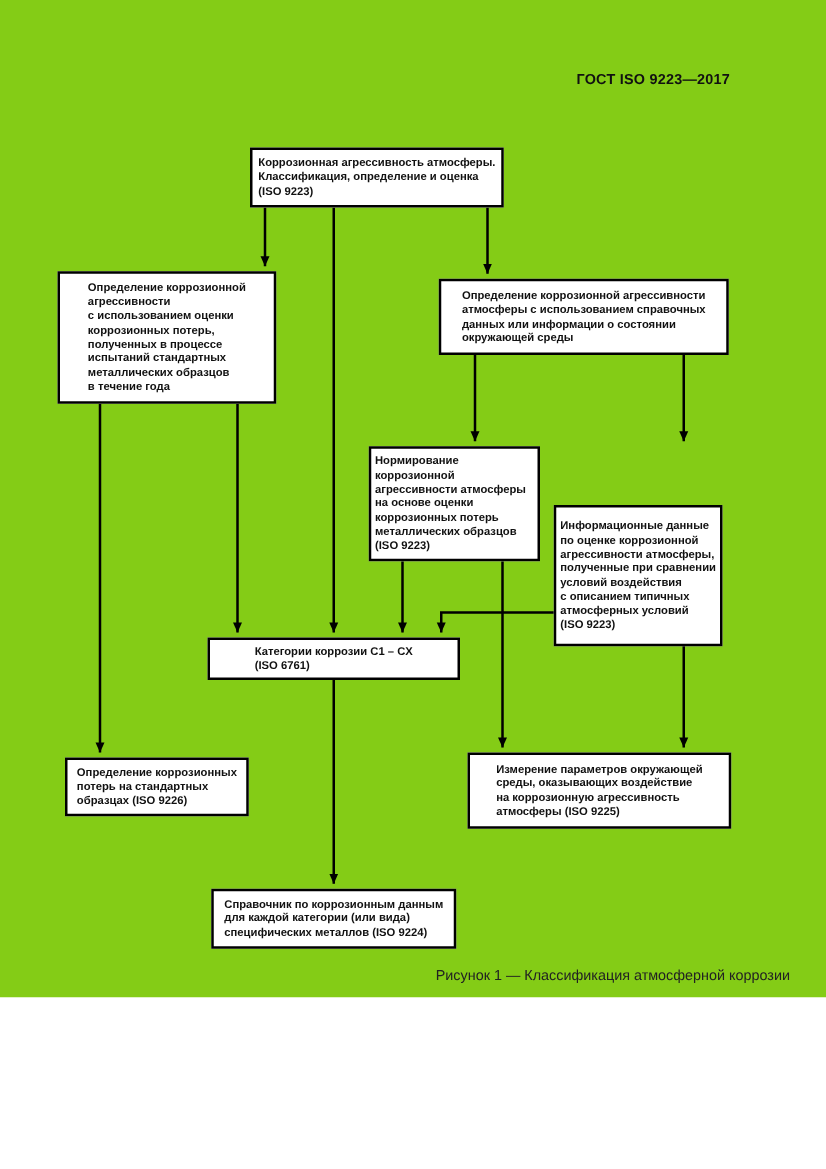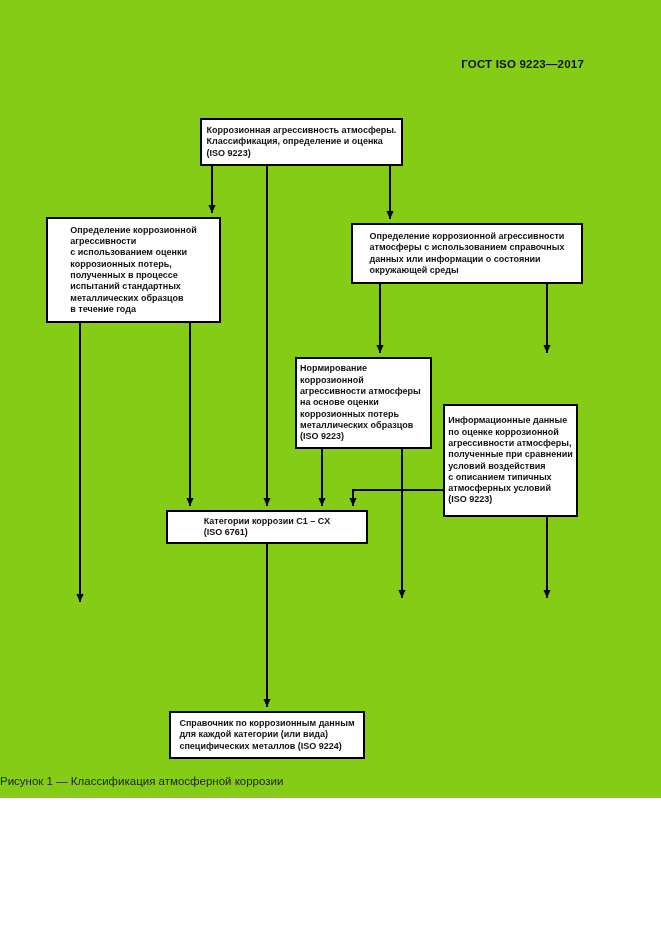--- a/index.html
+++ b/index.html
@@ -40,21 +40,21 @@
   .box-loss{left:52px;top:606px;width:147px;height:47px;}
   .box-measure{left:374px;top:602px;width:211px;height:61px;}
   .box-handbook{left:169px;top:711px;width:196px;height:48px;}
   .connectors{
     position:absolute;left:0;top:0;width:661px;height:935px;
     pointer-events:none;
   }
   .fig-caption{
     position:absolute;
     left:0;top:775px;width:632px;
-    text-align:left;
+    text-align:right;
     font-size:11.5px;font-weight:normal;
     color:#222;
   }
   .page-number{
     position:absolute;
     left:570px;top:841px;
     font-size:11.5px;color:#444;
   }
 </style>
 </head>
@@ -116,21 +116,28 @@
 агрессивности атмосферы,
 полученные при сравнении
 условий воздействия
 с описанием типичных
 атмосферных условий
 (ISO 9223)</div>
 
   <div class="box box-cat">Категории коррозии C1 – CX
 (ISO 6761)</div>
 
+  <div class="box box-loss">Определение коррозионных
+потерь на стандартных
+образцах (ISO 9226)</div>
 
+  <div class="box box-measure">Измерение параметров окружающей
+среды, оказывающих воздействие
+на коррозионную агрессивность
+атмосферы (ISO 9225)</div>
 
   <div class="box box-handbook">Справочник по коррозионным данным
 для каждой категории (или вида)
 специфических металлов (ISO 9224)</div>
 
   <div class="fig-caption">Рисунок 1 — Классификация атмосферной коррозии</div>
 
   <div class="page-number">V</div>
 
 </div>

